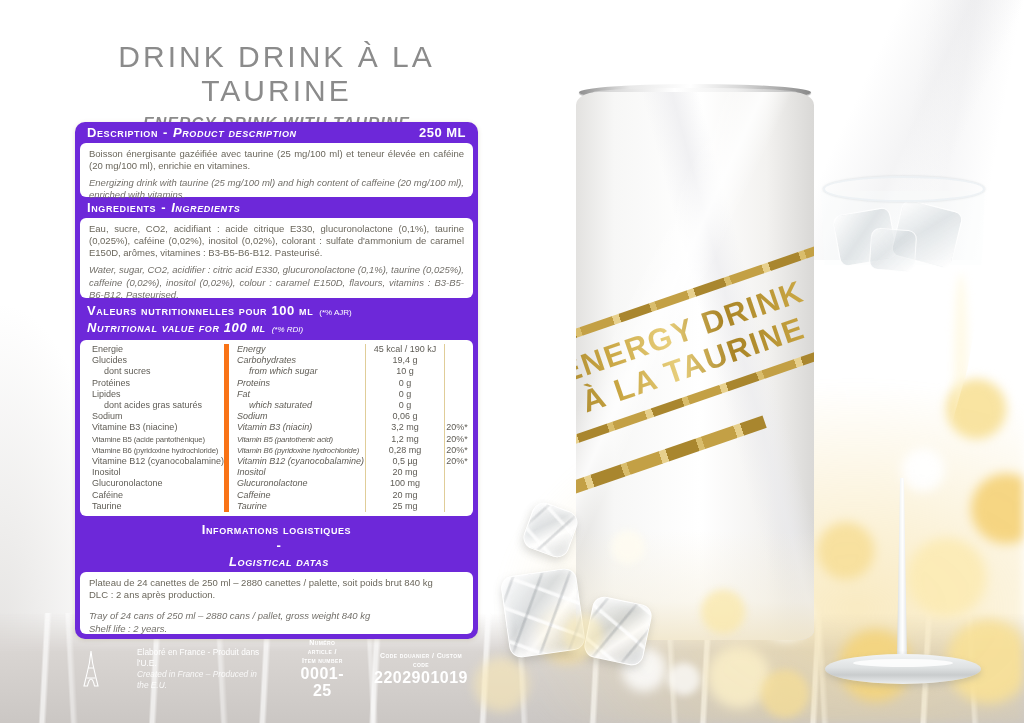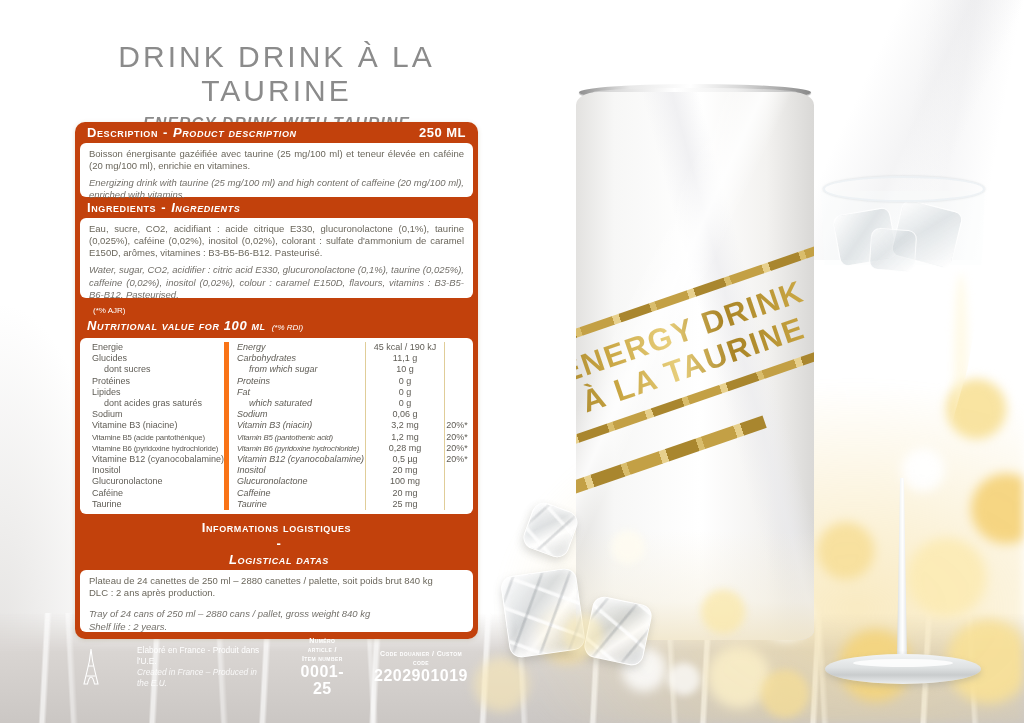--- a/index.html
+++ b/index.html
@@ -42,21 +42,21 @@
      radial-gradient(circle at 58% 90%,rgba(247,222,148,.7) 0 20px,transparent 28px),
      radial-gradient(circle at 22% 70%,rgba(252,238,190,.6) 0 16px,transparent 24px);}
 
   
   .title-block{position:absolute;left:75px;top:40px;width:403px;text-align:center;z-index:6;color:#8b8b8b;}
   .main-title{font-size:30px;letter-spacing:3px;font-weight:normal;}
   .sub-title{margin-top:7px;font-size:16px;font-weight:bold;font-style:italic;letter-spacing:1px;}
 
   
   .panel{position:absolute;left:75px;top:122px;width:403px;height:517px;z-index:6;
-         background:#c2410c;border-radius:10px;display:flex;flex-direction:column;
+         background:#6d28d9;border-radius:10px;display:flex;flex-direction:column;
          box-shadow:0 1px 4px rgba(150,130,80,.25);}
   .sec-head{display:flex;align-items:center;padding:3px 12px 2px 12px;color:#ffffff;
             font-weight:bold;font-variant:small-caps;font-size:13px;letter-spacing:.6px;line-height:16px;}
   .sec-head .en{font-style:italic;margin-left:5px;}
   .sec-head .dash{margin-left:5px;}
   .vol{margin-left:auto;font-size:13px;font-weight:bold;letter-spacing:.5px;}
   .white-box{background:#ffffff;border-radius:6px;margin:0 5px;padding:5px 9px;color:#6b675c;
              font-size:9.5px;line-height:1.28;text-align:justify;}
   .white-box p{margin:0 0 5px 0;}
   .white-box p:last-child{margin-bottom:0;}
@@ -189,36 +189,37 @@
       <span class="dash">-</span>
       <span class="en">Ingredients</span>
     </div>
     <div class="white-box" style="height:70px;">
       <p>Eau, sucre, CO2, acidifiant : acide citrique E330, glucuronolactone (0,1%), taurine (0,025%), caféine (0,02%),  inositol (0,02%), colorant : sulfate d'ammonium de caramel E150D, arômes, vitamines : B3-B5-B6-B12. Pasteurisé.</p>
       <p class="en-text">Water, sugar, CO2, acidifier : citric acid E330, glucuronolactone (0,1%), taurine (0,025%), caffeine (0,02%), inositol (0,02%), colour : caramel E150D, flavours, vitamins : B3-B5-B6-B12. Pasteurised.</p>
     </div>
 
     <div class="sec-head nut-head">
       <div class="row">
+        <span>Valeurs nutritionnelles pour 100 ml</span>
         <span class="note">(*% AJR)</span>
       </div>
       <div class="row it">
         <span>Nutritional value for 100 ml</span>
         <span class="note">(*% RDI)</span>
       </div>
     </div>
     <div class="nut-table">
   <div class="c fr">Energie</div>
   <div class="c en">Energy</div>
   <div class="c val">45 kcal / 190 kJ</div>
   <div class="c pct"></div>
 
   <div class="c fr">Glucides</div>
   <div class="c en">Carbohydrates</div>
-  <div class="c val">11,1 g</div>
+  <div class="c val">19,4 g</div>
   <div class="c pct"></div>
 
   <div class="c fr indent">dont sucres</div>
   <div class="c en indent">from which sugar</div>
   <div class="c val">10 g</div>
   <div class="c pct"></div>
 
   <div class="c fr">Protéines</div>
   <div class="c en">Proteins</div>
   <div class="c val">0 g</div>

